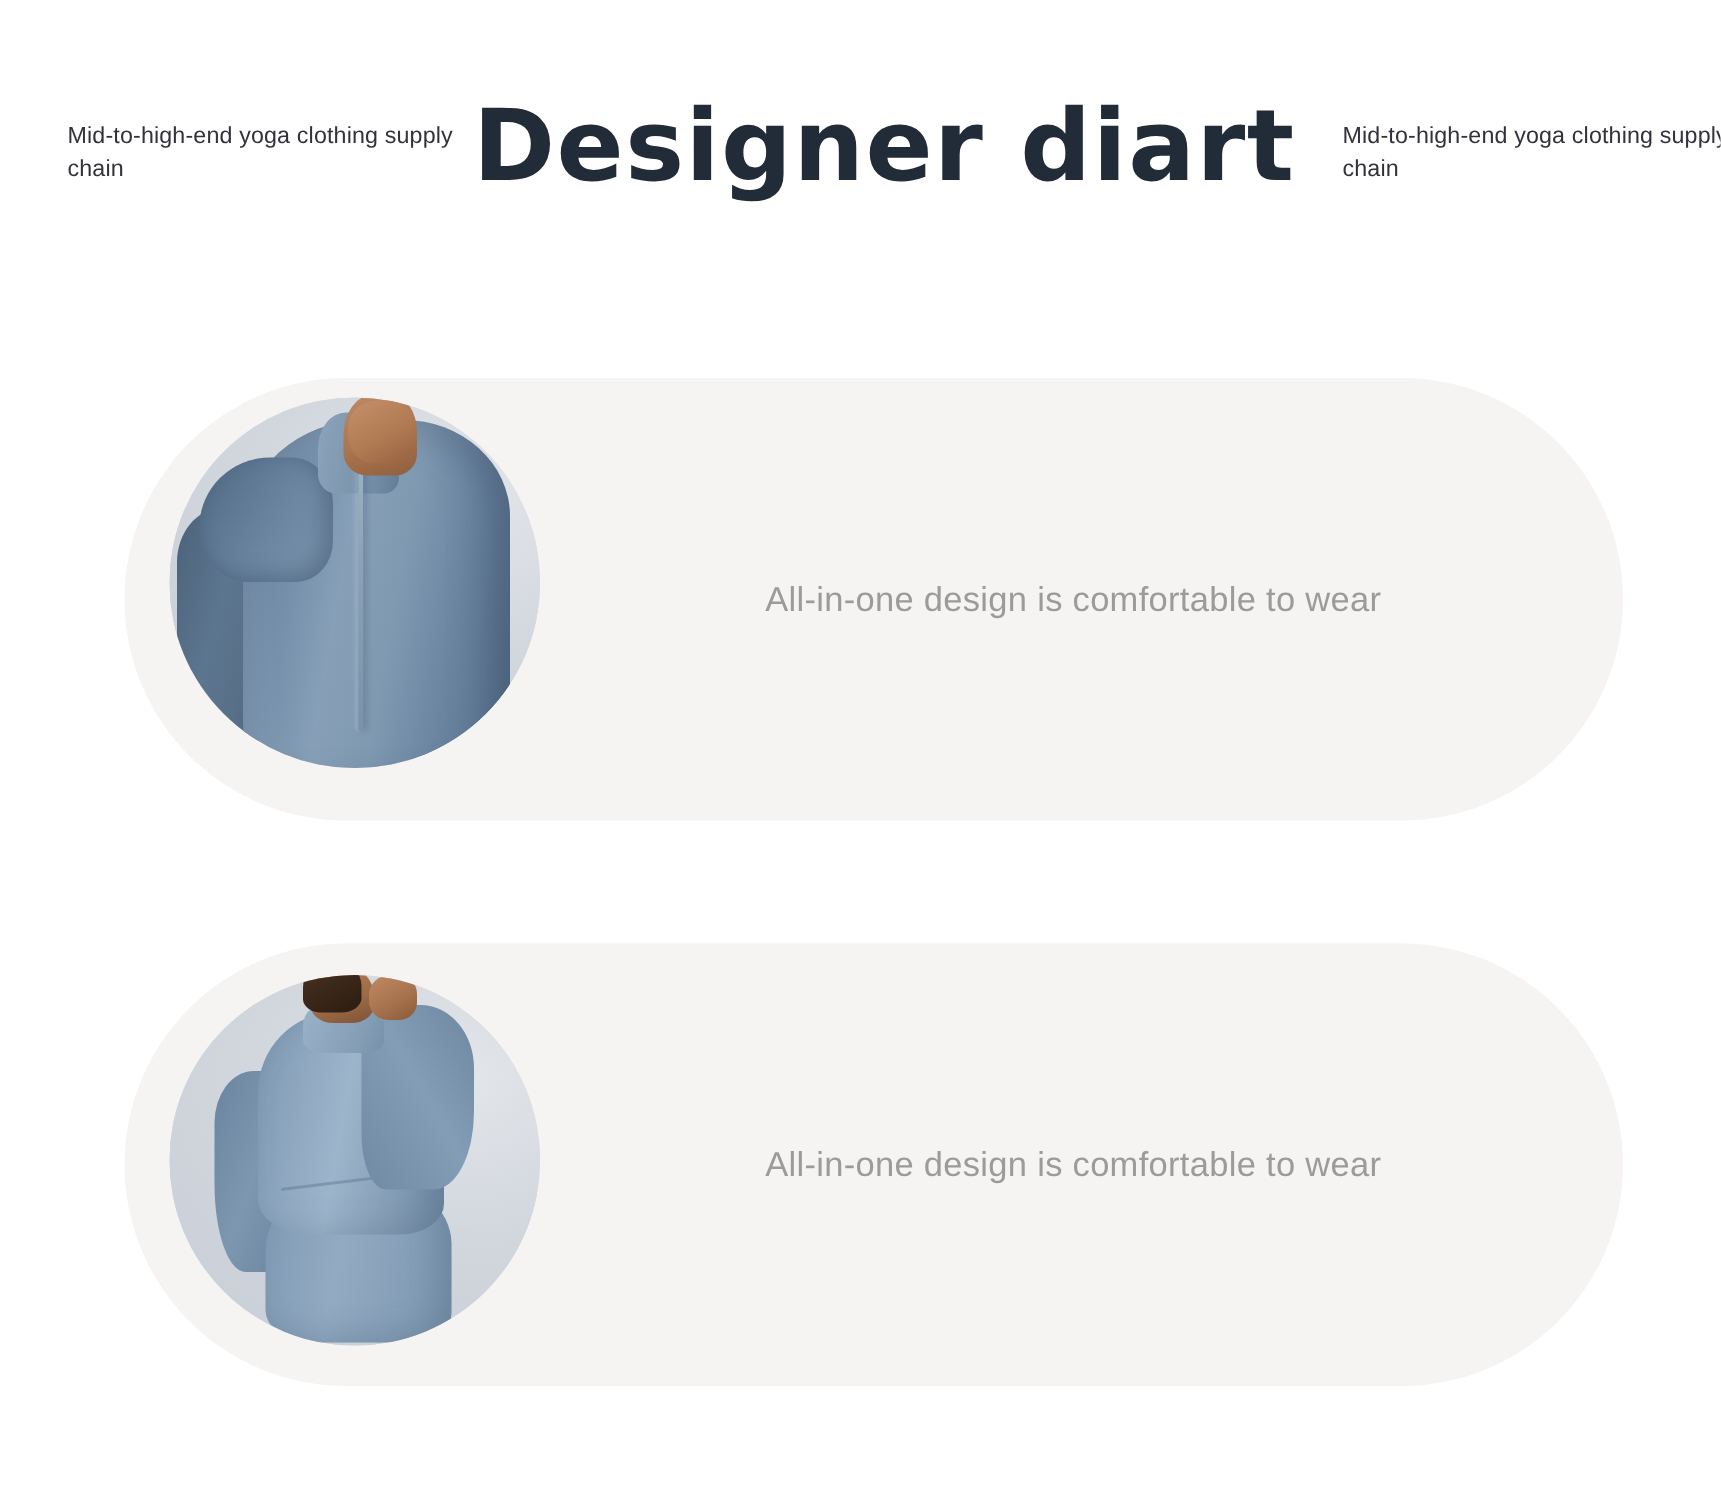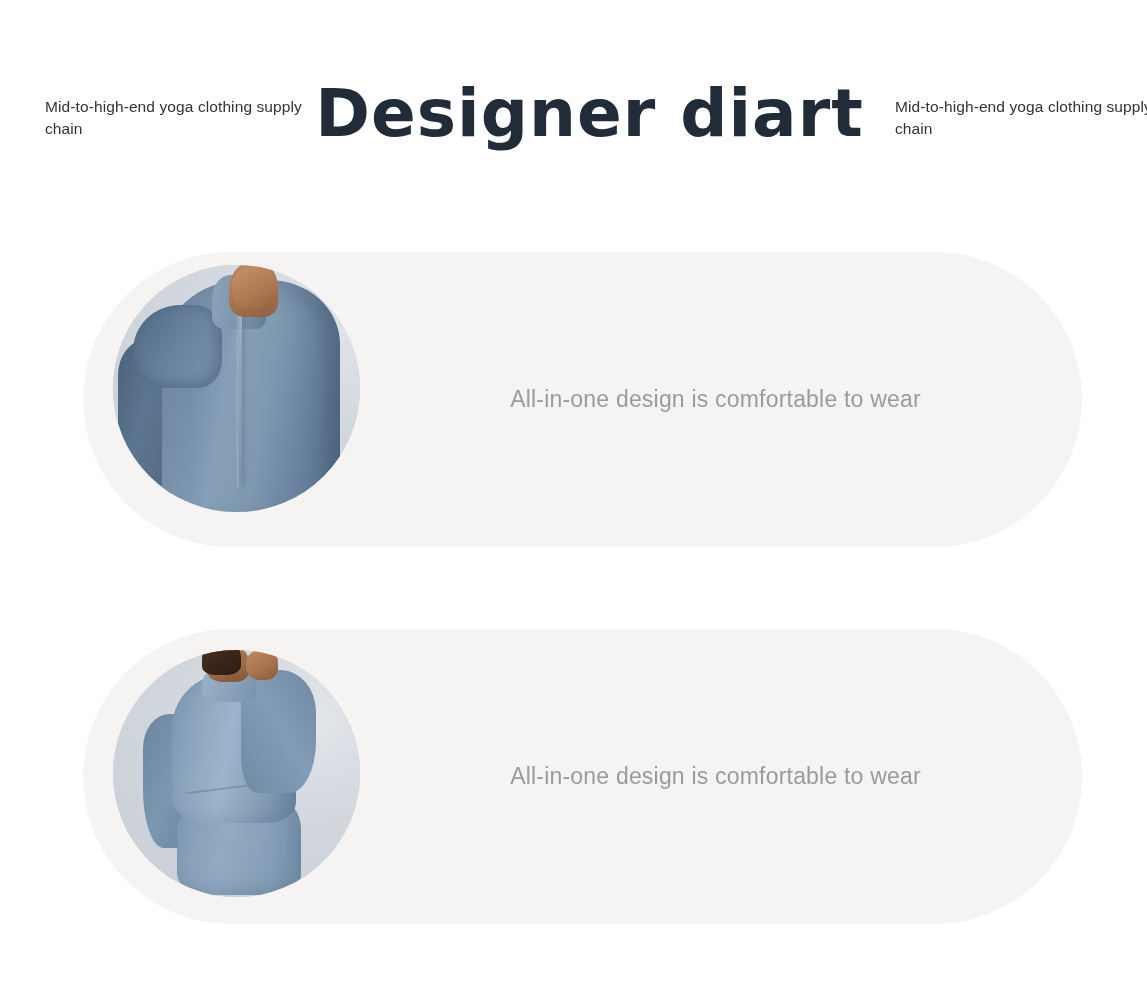--- a/index.html
+++ b/index.html
@@ -16,21 +16,20 @@
     position: relative;
   }
 
   
   .header {
     position: absolute;
     left: 0;
     top: 0;
     width: 1147px;
     height: 200px;
-    margin-top: 16px;
   }
   .header-note {
     position: absolute;
     font-family: "Liberation Sans", sans-serif;
     font-size: 15.5px;
     line-height: 22px;
     color: #32323a;
     letter-spacing: 0.1px;
     white-space: pre-line;
   }

